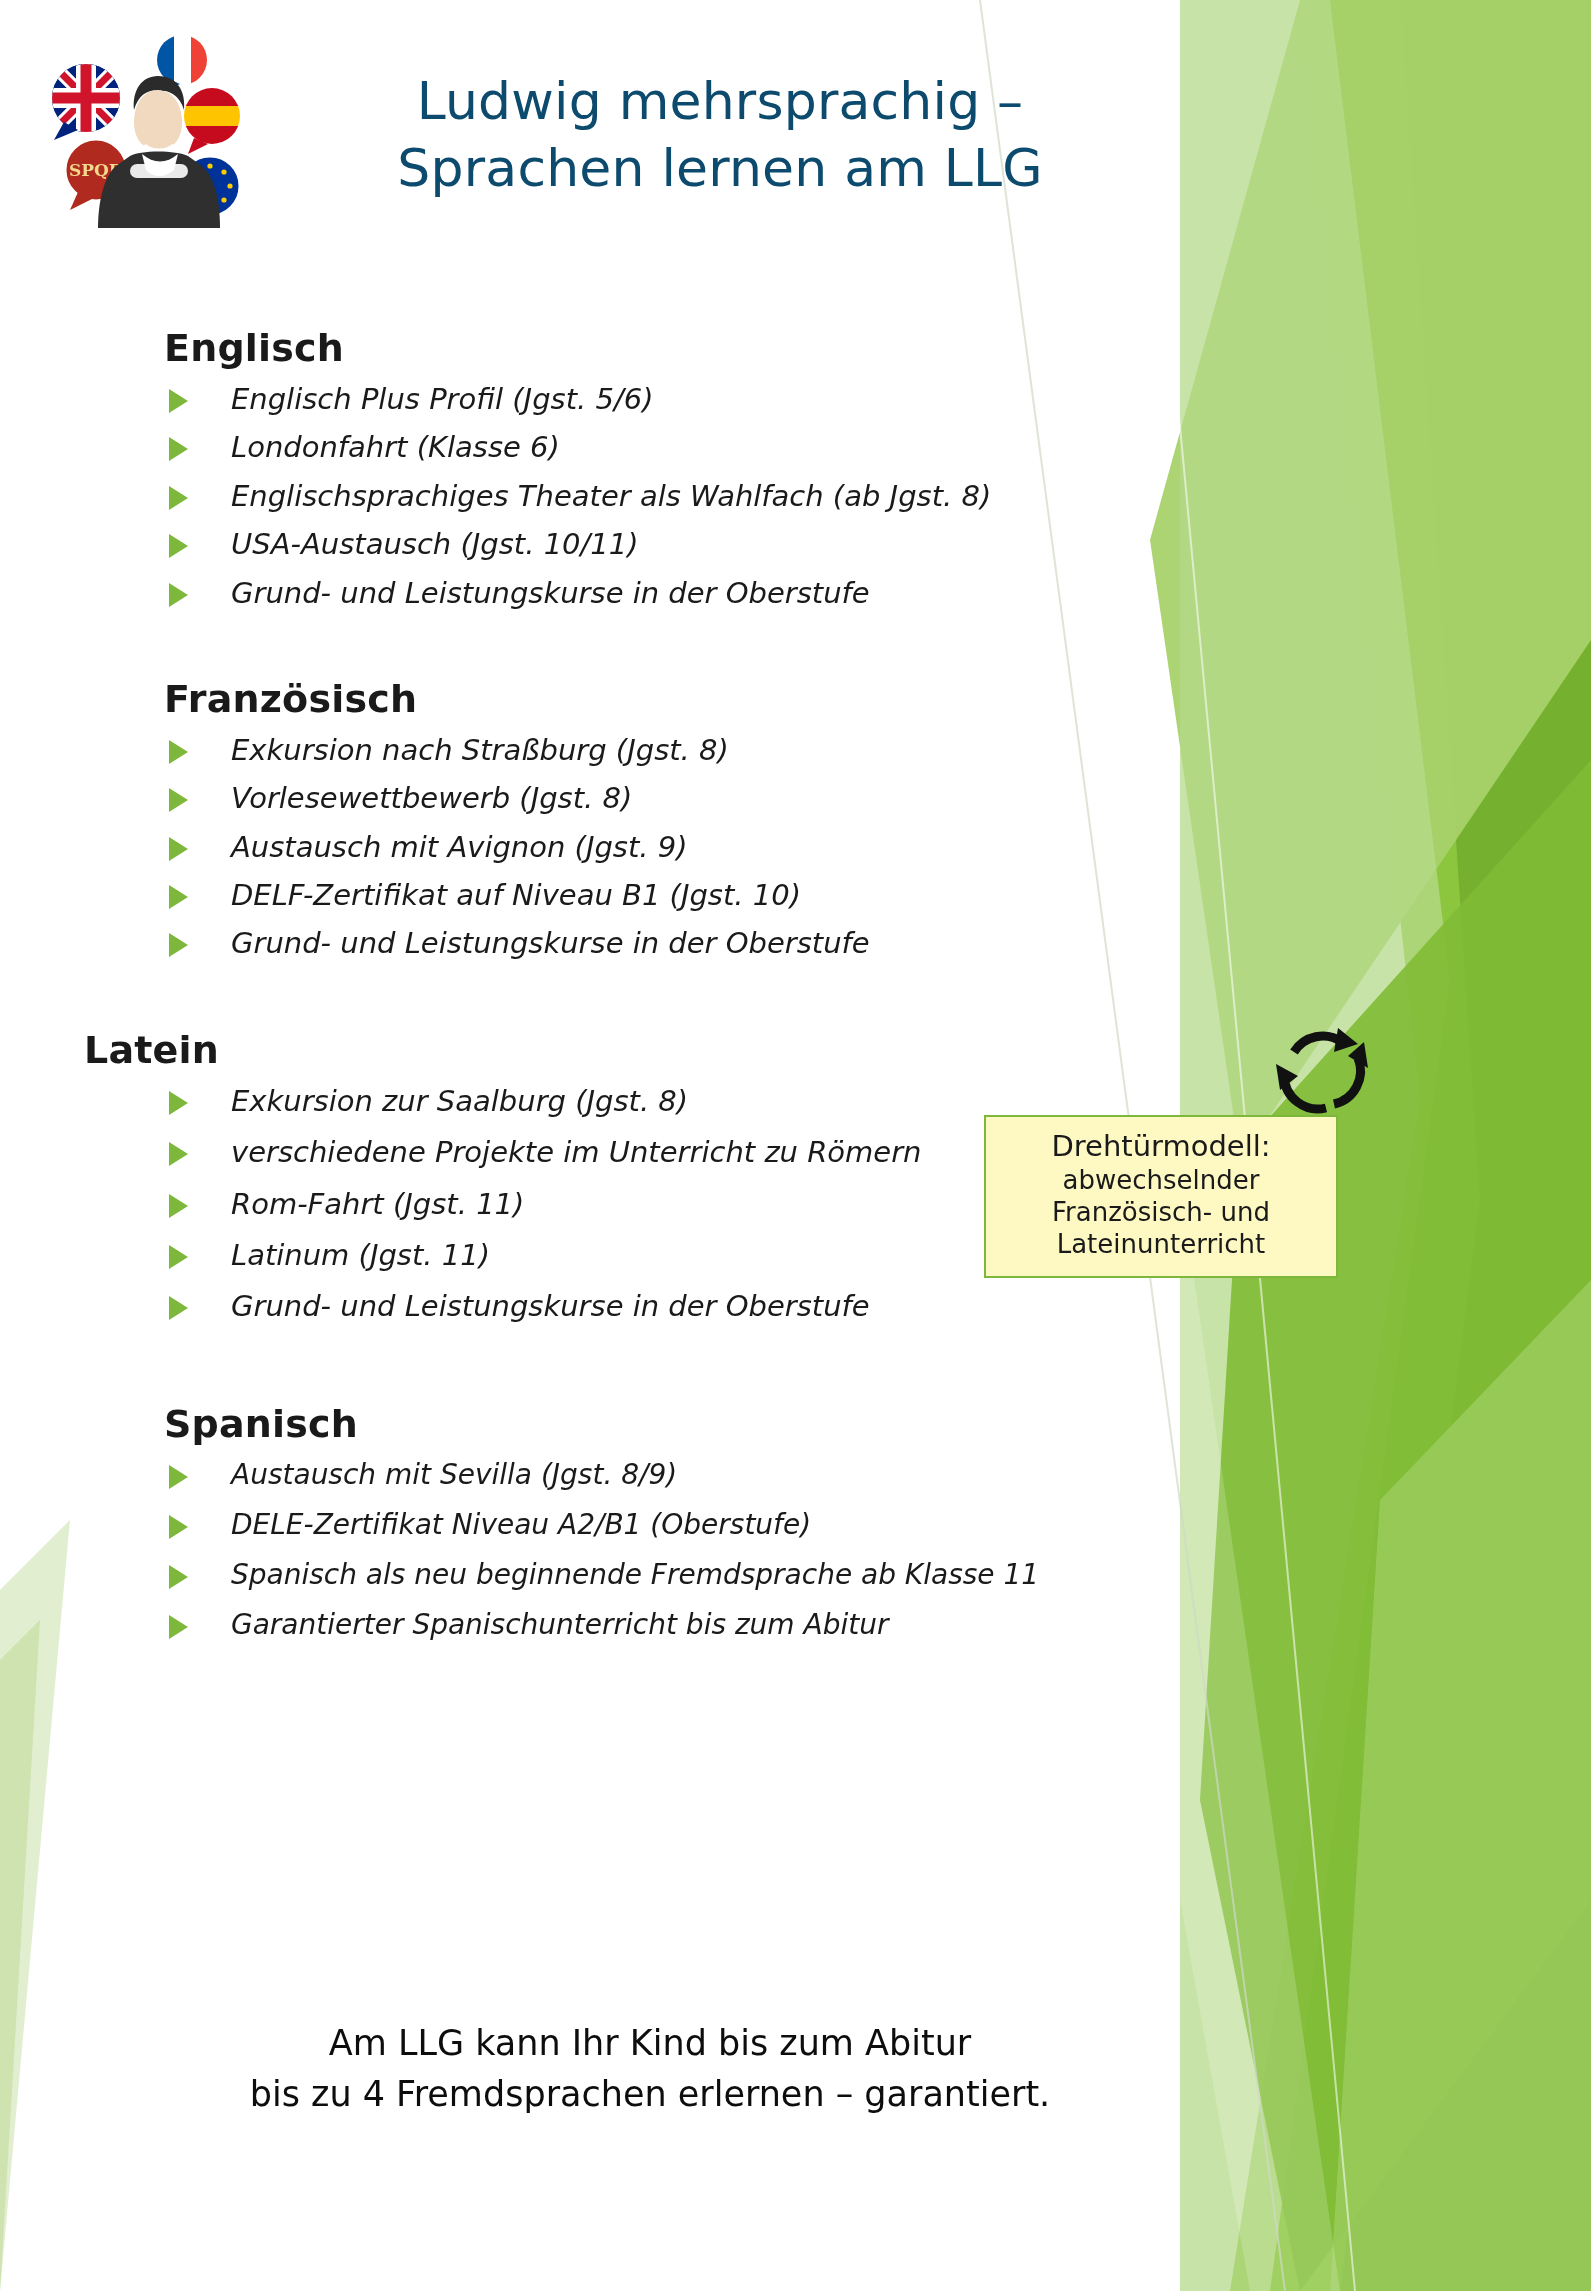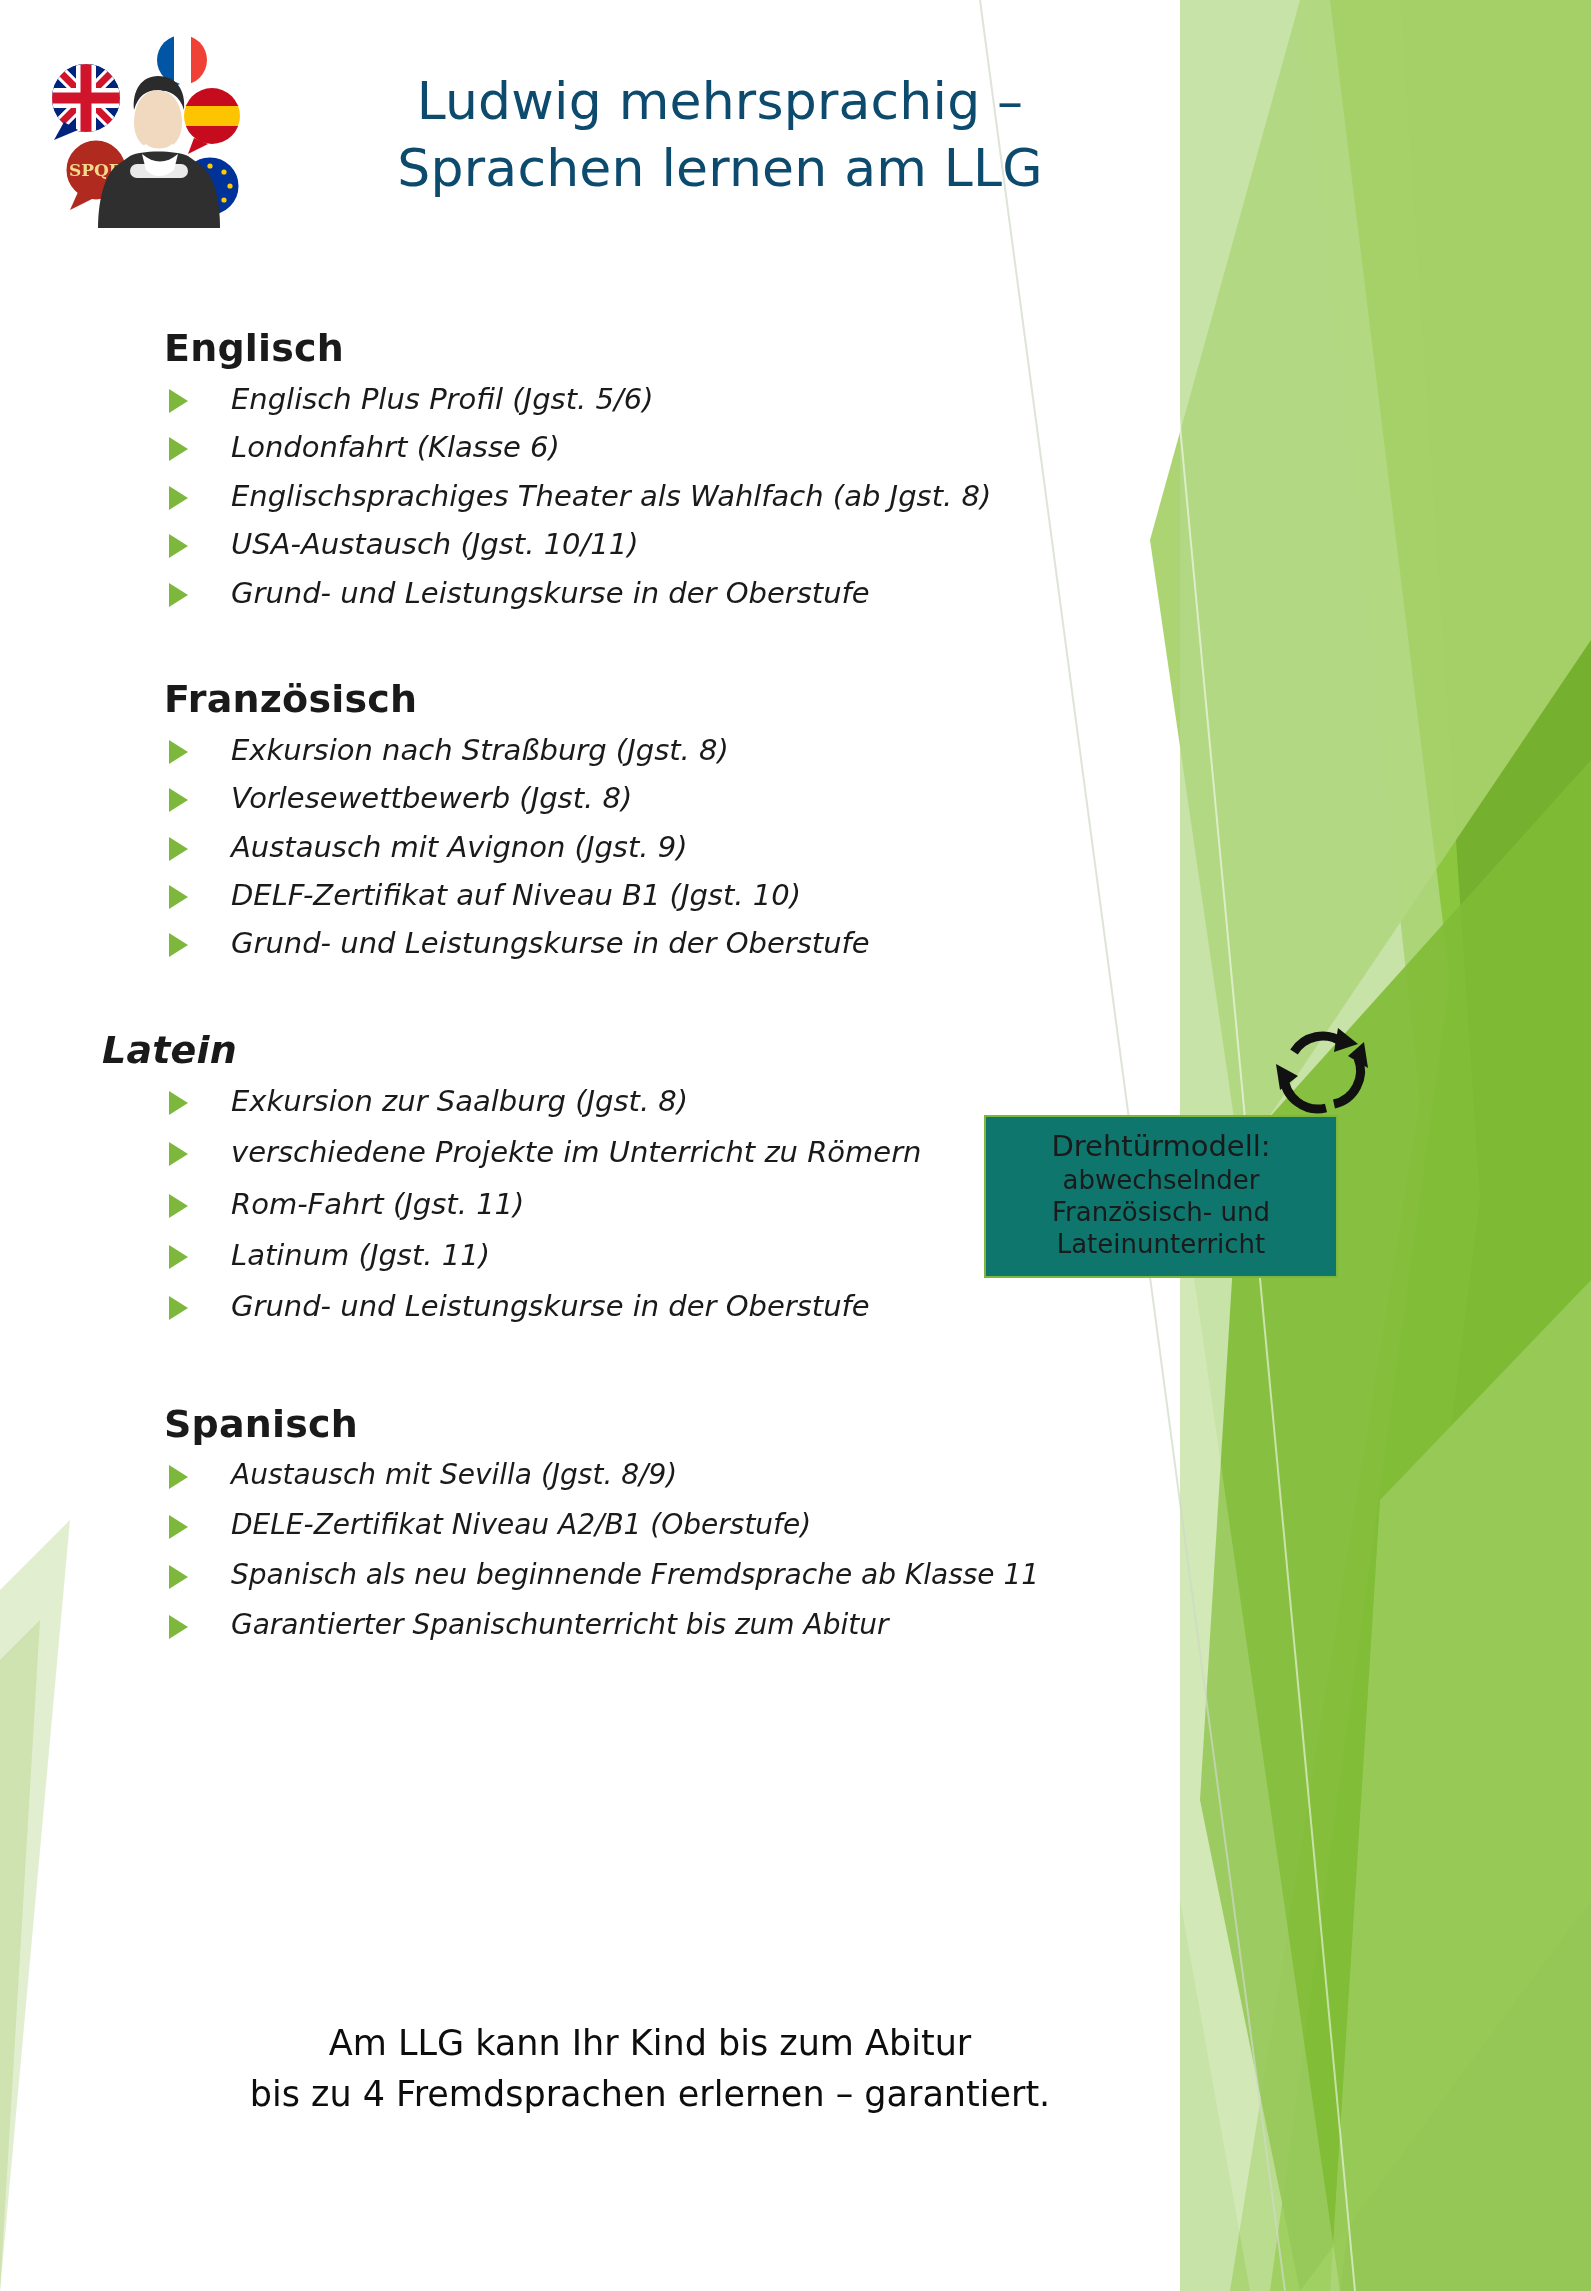--- a/index.html
+++ b/index.html
@@ -91,35 +91,35 @@
     height: 0;
     border-top: 12px solid transparent;
     border-bottom: 12px solid transparent;
     border-left: 19px solid #7db83c;
   }
 
   
   .sec-englisch { margin-top: 36px; }
   .sec-franzoesisch { margin-top: 66px; }
   .sec-latein { margin-top: 66px; }
-  .sec-latein .section-title { margin-left: 90px; font-style: italic; }
+  .sec-latein .section-title { margin-left: 72px; }
   .sec-spanisch { margin-top: 77px; }
 
   .sec-spanisch .bullet { font-size: 28px; margin-bottom: 16px; }
   .sec-latein .bullet { margin-bottom: 16px; }
 
   
   .callout {
     position: absolute;
     left: 984px;
     top: 1115px;
     width: 354px;
     box-sizing: border-box;
     border: 2px solid #7db83c;
-    background: #0f766e;
+    background: #fef9c3;
     padding: 12px 10px 16px 10px;
     text-align: center;
     color: #1a1a1a;
   }
   .callout .line1 {
     font-size: 29px;
     line-height: 1.18;
     margin-bottom: 2px;
   }
   .callout .line-sm {

